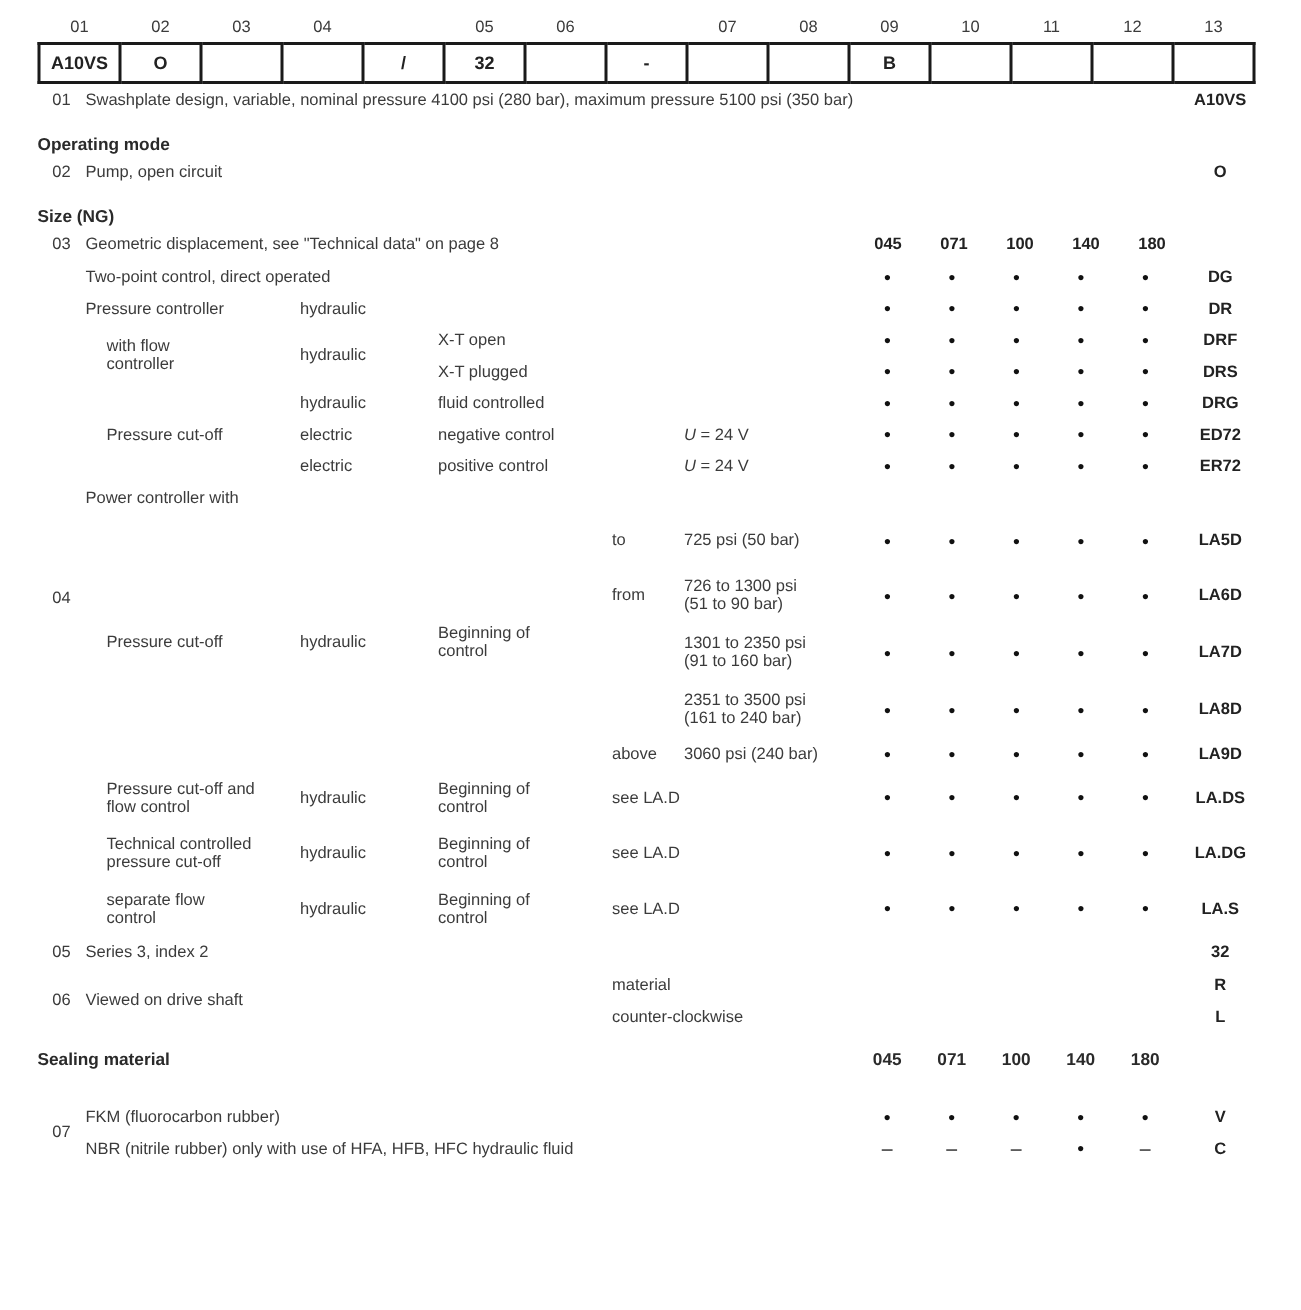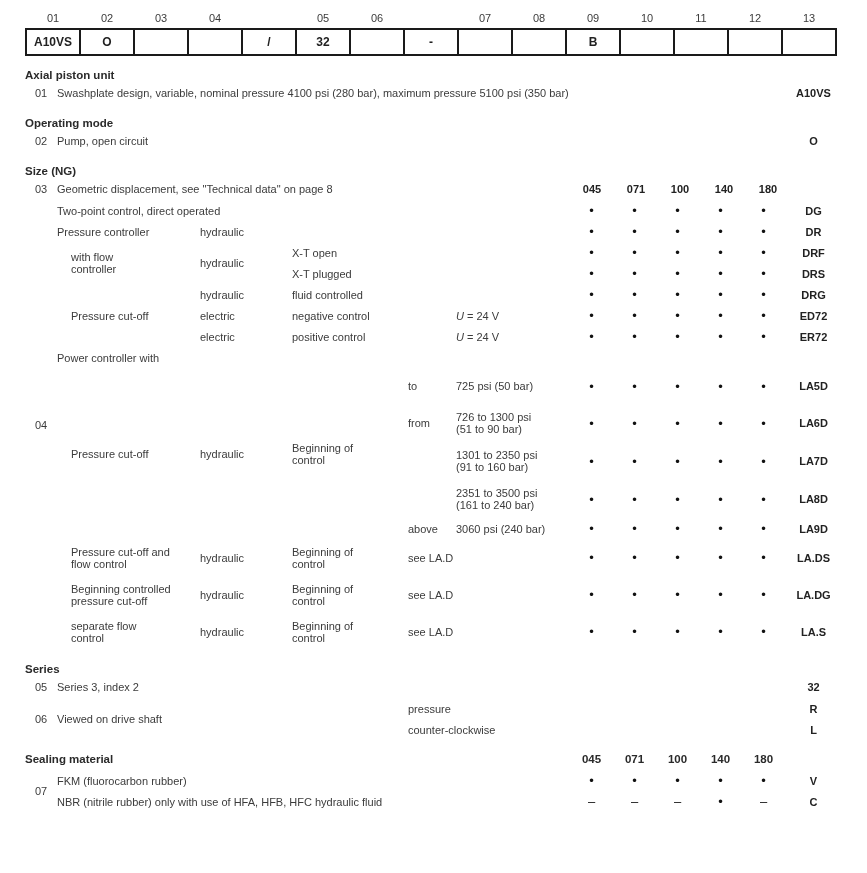--- a/index.html
+++ b/index.html
@@ -75,21 +75,20 @@
       <td class="box"></td>
       <td class="box">B</td>
       <td class="box"></td>
       <td class="box"></td>
       <td class="box"></td>
       <td class="box"></td>
     </tr>
   </tbody>
     </table>
 
-  <div class="sec-title">Axial piston unit</div>
   <table class="sect">
     <colgroup>
         <col style="width:32px">
         <col style="width:733px">
         <col style="width:47px">
       </colgroup>
     <tbody>
         <tr class="h2">
       <td class="num bt bb">01</td>
       <td class="bt bb pad">Swashplate design, variable, nominal pressure 4100 psi (280 bar), maximum pressure 5100 psi (350 bar)</td>
@@ -344,21 +343,21 @@
       <td class="dt bt">•</td>
       <td class="dt bt">•</td>
       <td class="dt bt">•</td>
       <td class="dt bt dr">•</td>
       <td class="g"></td>
       <td class="cd">LA.DS</td>
     </tr>
 
     <tr style="height:37px">
       <td></td>
-      <td class="bt pad top">Beginning controlled
+      <td class="bt pad top">Technical controlled
 pressure cut-off</td>
       <td class="bt pad5 top">hydraulic</td>
       <td class="bt pad5 top">Beginning of
 control</td>
       <td class="bt pad5 top" colspan="2">see LA.D</td>
       <td class="dt bt">•</td>
       <td class="dt bt">•</td>
       <td class="dt bt">•</td>
       <td class="dt bt">•</td>
       <td class="dt bt dr">•</td>
@@ -378,21 +377,20 @@
       <td class="dt bt bb">•</td>
       <td class="dt bt bb">•</td>
       <td class="dt bt bb">•</td>
       <td class="dt bt bb dr">•</td>
       <td class="g bb"></td>
       <td class="cd">LA.S</td>
     </tr>
   </tbody>
     </table>
 
-  <div class="sec-title">Series</div>
   <table class="sect">
     <colgroup>
         <col style="width:32px">
         <col style="width:733px">
         <col style="width:47px">
       </colgroup>
     <tbody>
         <tr class="h2">
       <td class="num bt bb">05</td>
       <td class="bt bb pad">Series 3, index 2</td>
@@ -405,31 +403,31 @@
     <colgroup>
         <col style="width:32px">
         <col style="width:351px">
         <col style="width:382px">
         <col style="width:47px">
       </colgroup>
     <tbody>
         <tr class="h1" style="height:21px">
       <td class="num bt bb top" rowspan="2">06</td>
       <td class="bt bb pad top" rowspan="2">Viewed on drive shaft</td>
-      <td class="bt pad5">pressure</td>
+      <td class="bt pad5">material</td>
       <td class="cd">R</td>
     </tr>
     <tr class="h1" style="height:21px">
       <td class="bt bb pad5">counter-clockwise</td>
       <td class="cd">L</td>
     </tr>
   </tbody>
     </table>
 
-  <div class="sec-title" style="margin-bottom:4px">
+  <div class="sec-title" style="margin-bottom:20px">
     <span>Sealing material</span>
     <span class="szlbl" style="left:545px">045</span>
     <span class="szlbl" style="left:588px">071</span>
     <span class="szlbl" style="left:631px">100</span>
     <span class="szlbl" style="left:674px">140</span>
     <span class="szlbl" style="left:717px">180</span>
   </div>
   <table class="sect">
     <colgroup>
       <col style="width:32px">

